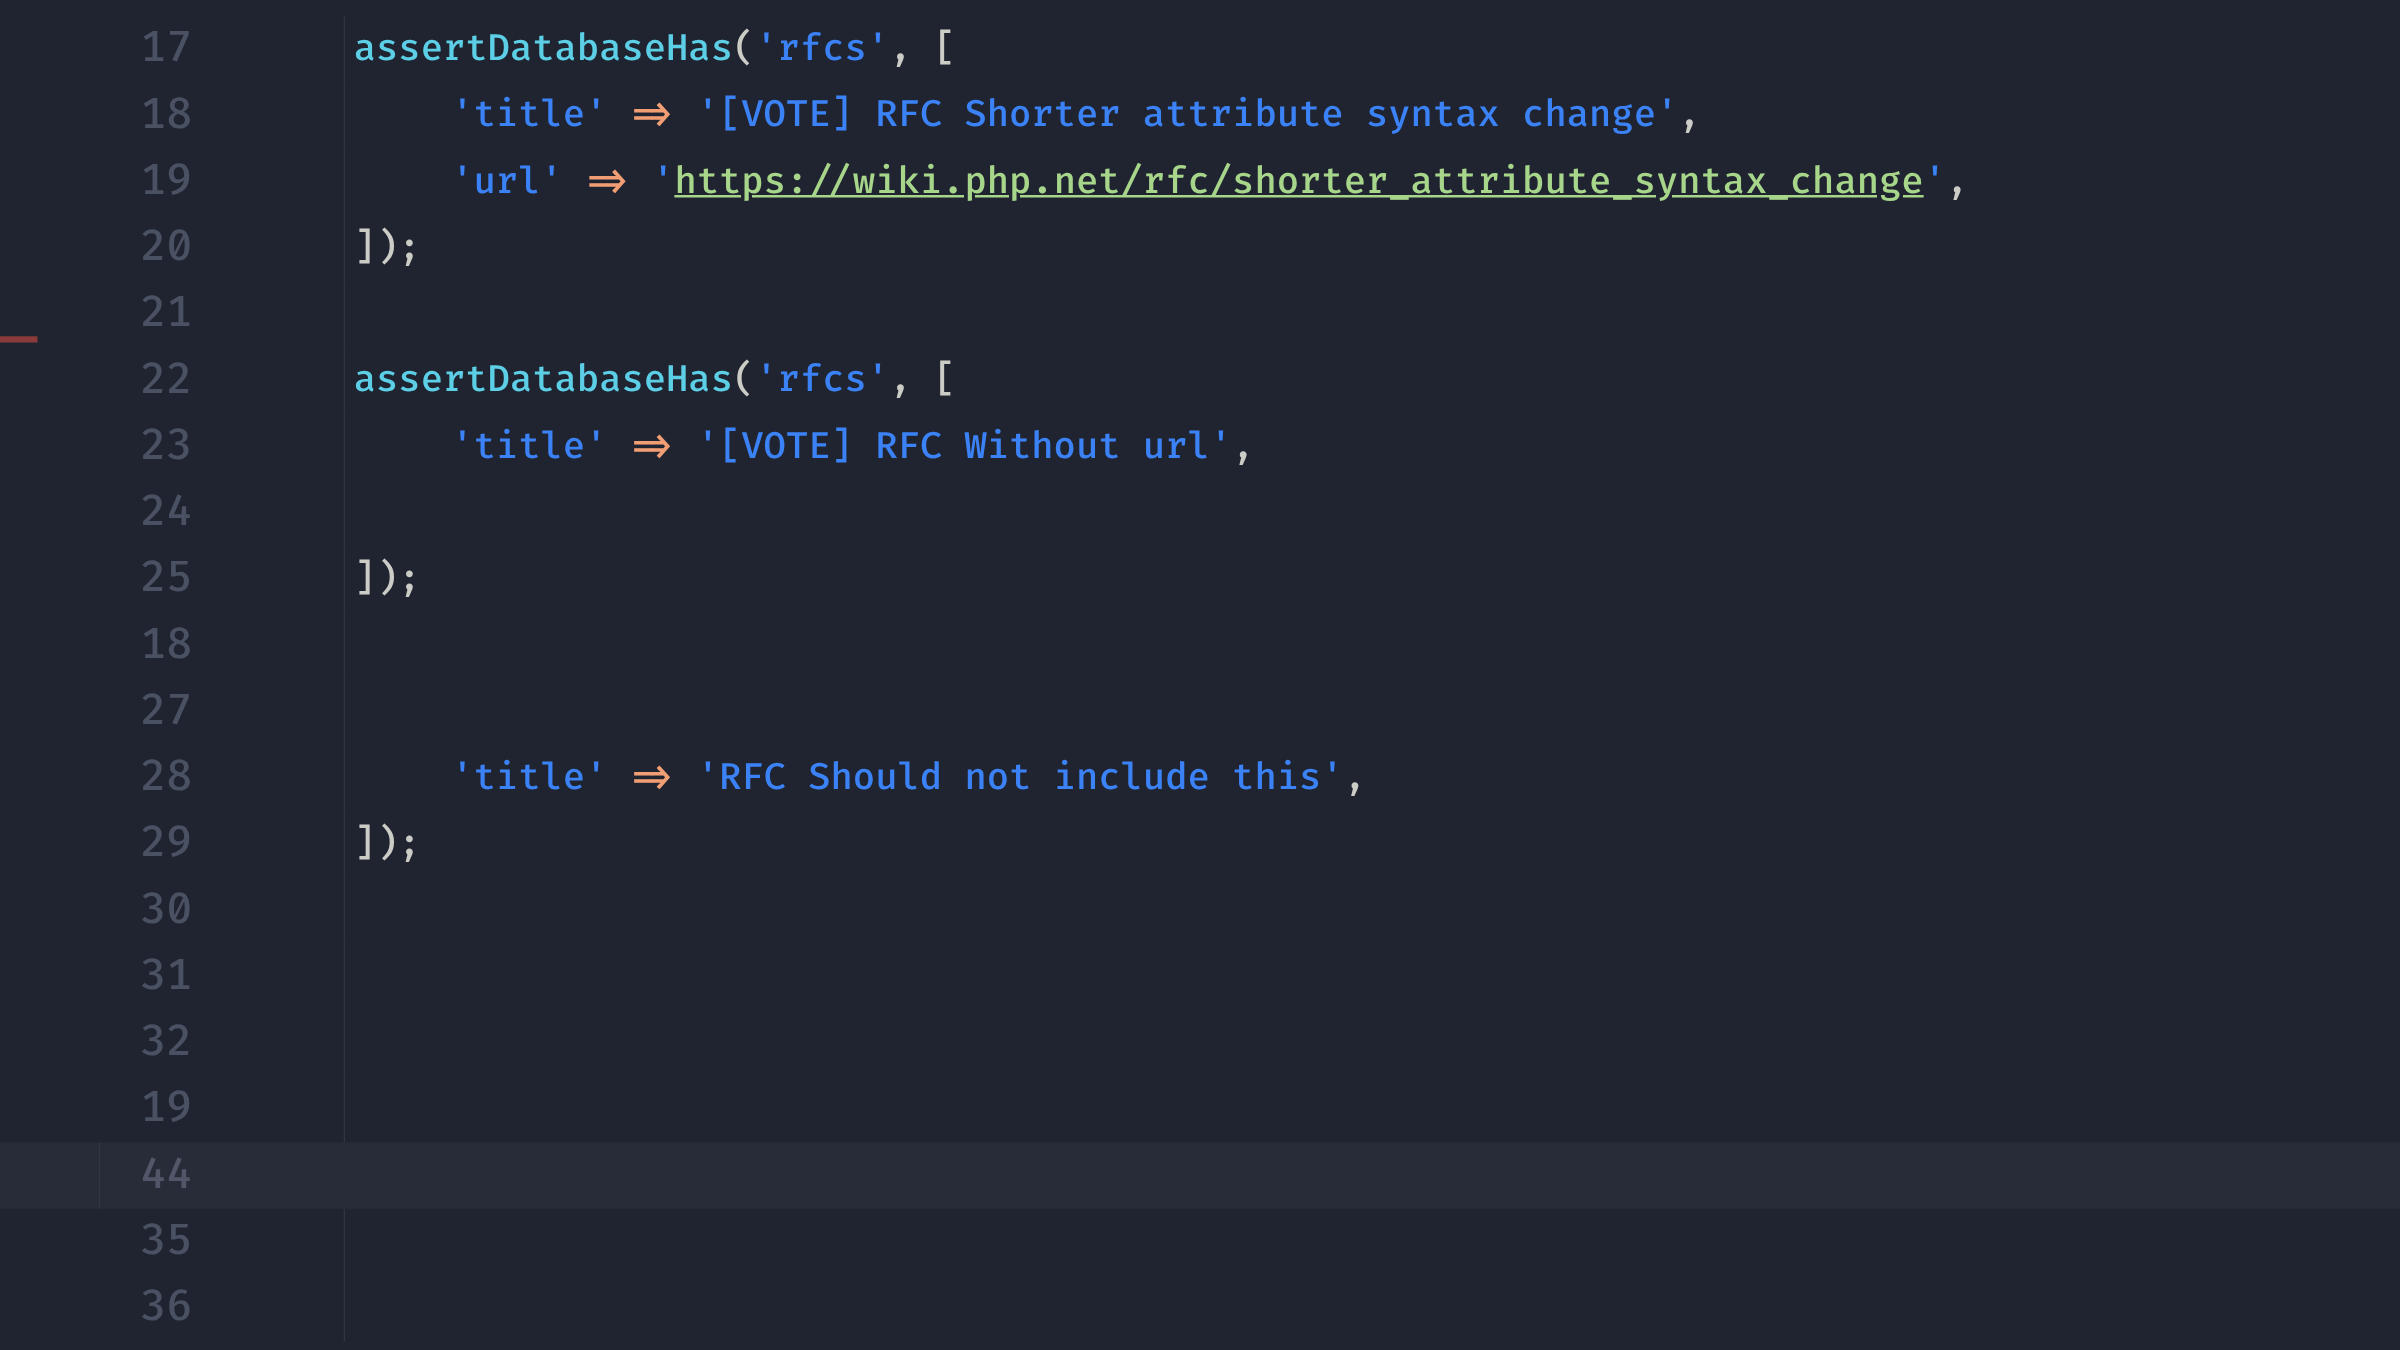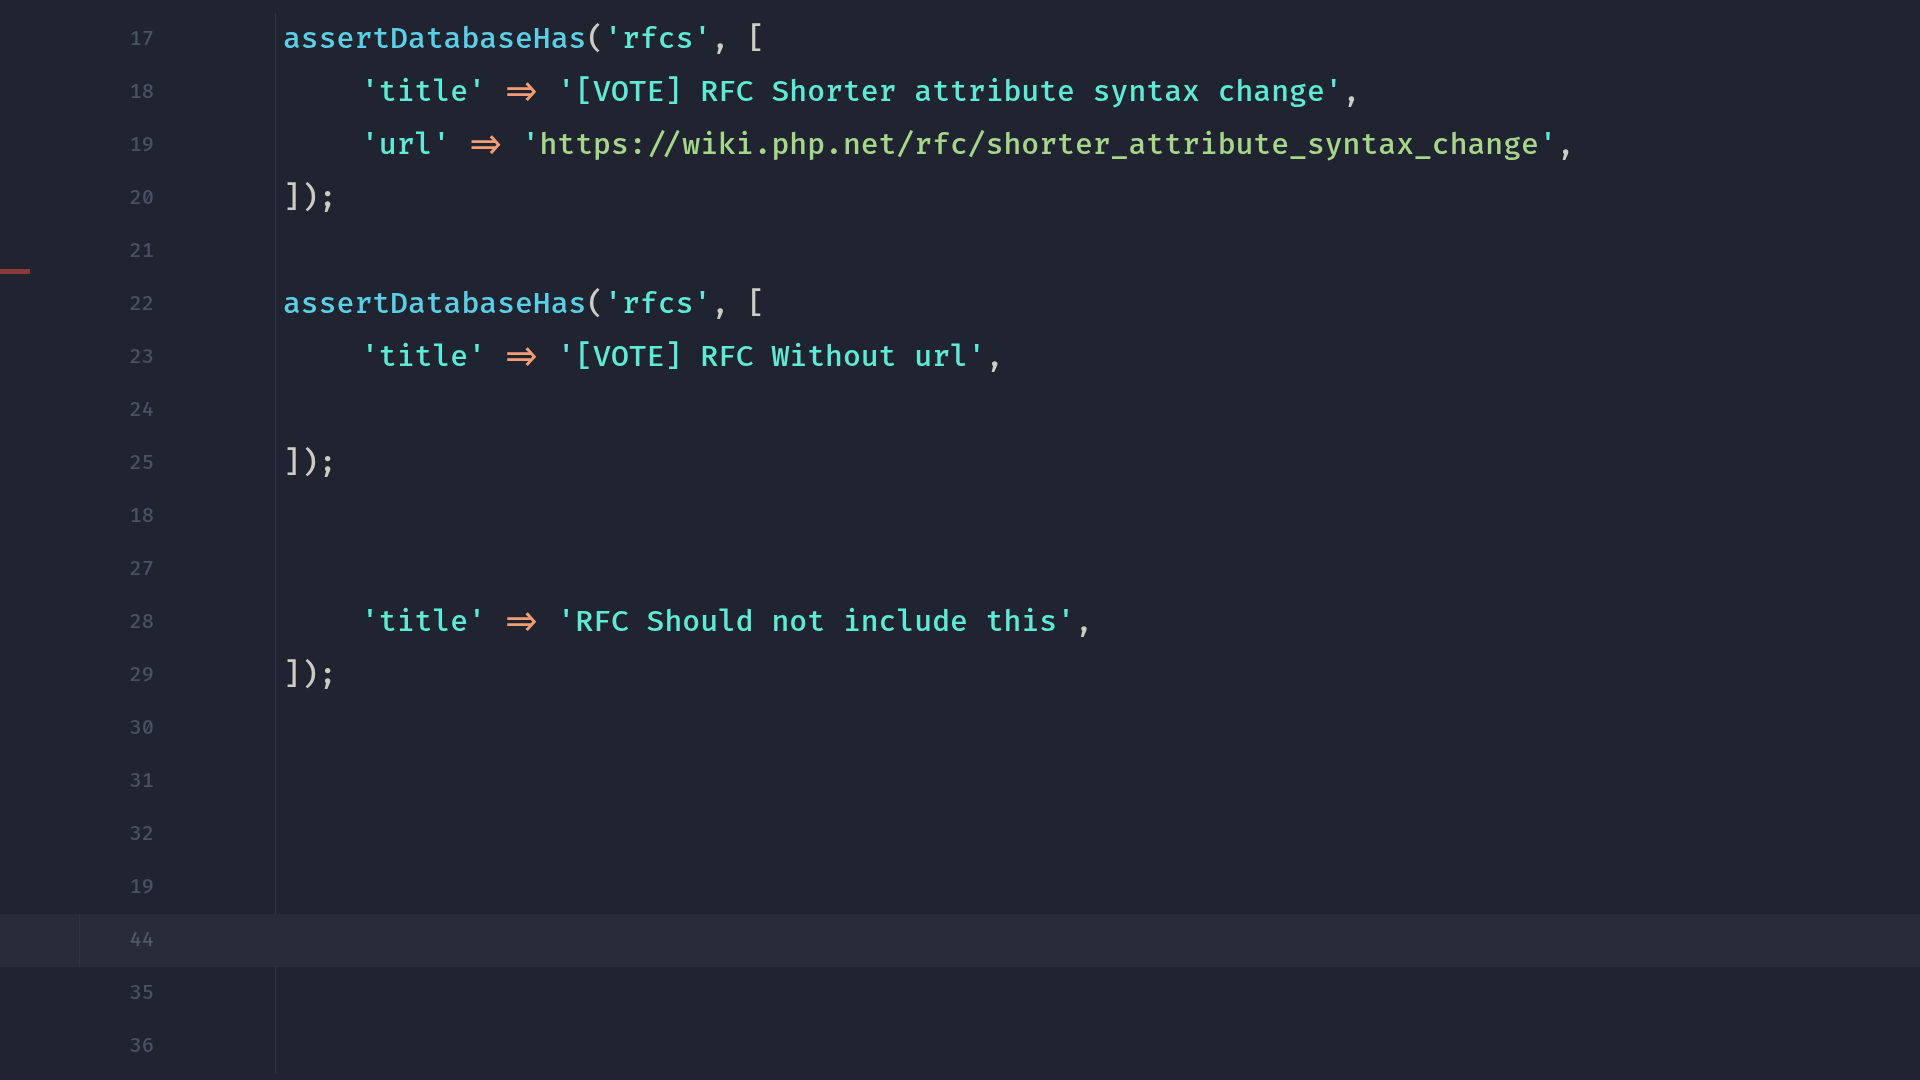--- a/index.html
+++ b/index.html
@@ -32,21 +32,21 @@
   }
   .gutter-inner {
     position: absolute;
     top: 0; left: 0; right: 0;
   }
   .lineno {
     height: 53px;
     line-height: 53px;
     text-align: right;
     color: #4a5162;
-    font-size: 20px;
+    font-size: 34px;
     padding-right: 42px;
     font-weight: 500;
   }
   .code-area {
     flex: 1;
     background: #1f2430;
     position: relative;
   }
   .code-inner {
     position: absolute;
@@ -66,24 +66,24 @@
     padding-left: 196px;
   }
   .indent-rule {
     position: absolute;
     top: 0;
     width: 1px;
     height: 53px;
     background: #2f3542;
   }
   .tok-fn { color: #5ccfe6; }
-  .tok-str { color: #5eead4; }
+  .tok-str { color: #3b82f6; }
   .tok-punc { color: #cbccc6; }
   .tok-arrow { color: #f29e74; }
-  .tok-url { color: #a7d68b; }
+  .tok-url { color: #a7d68b; text-decoration: underline; }
   .tok-null { color: #f28779; font-style: italic; }
   .tok-num { color: #f5a15b; }
   .cursor {
     display: inline-block;
     width: 2px;
     height: 34px;
     background: #e6e6e6;
     vertical-align: middle;
     margin-top: -4px;
   }

